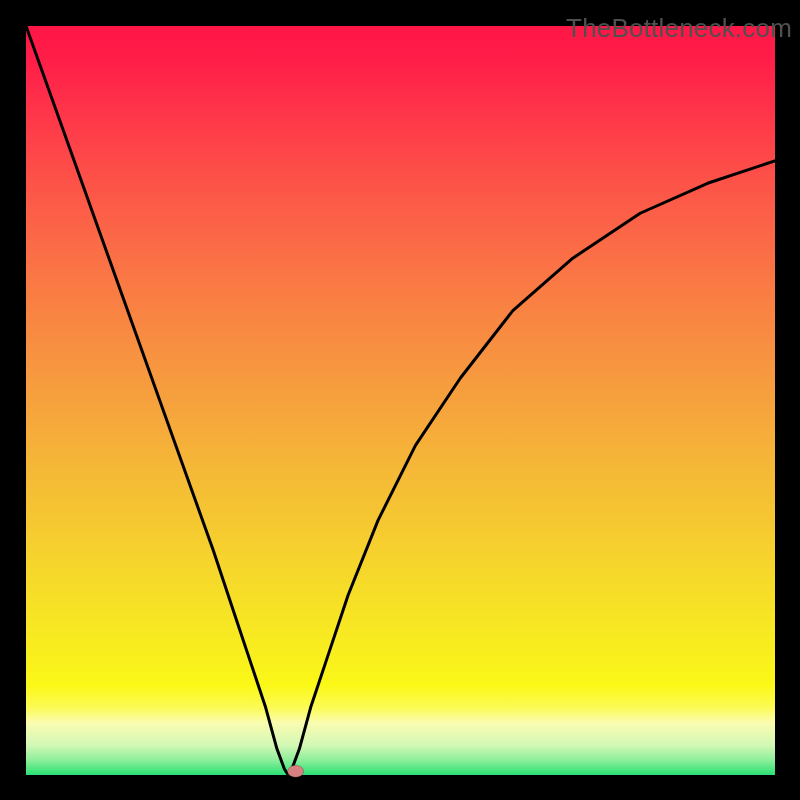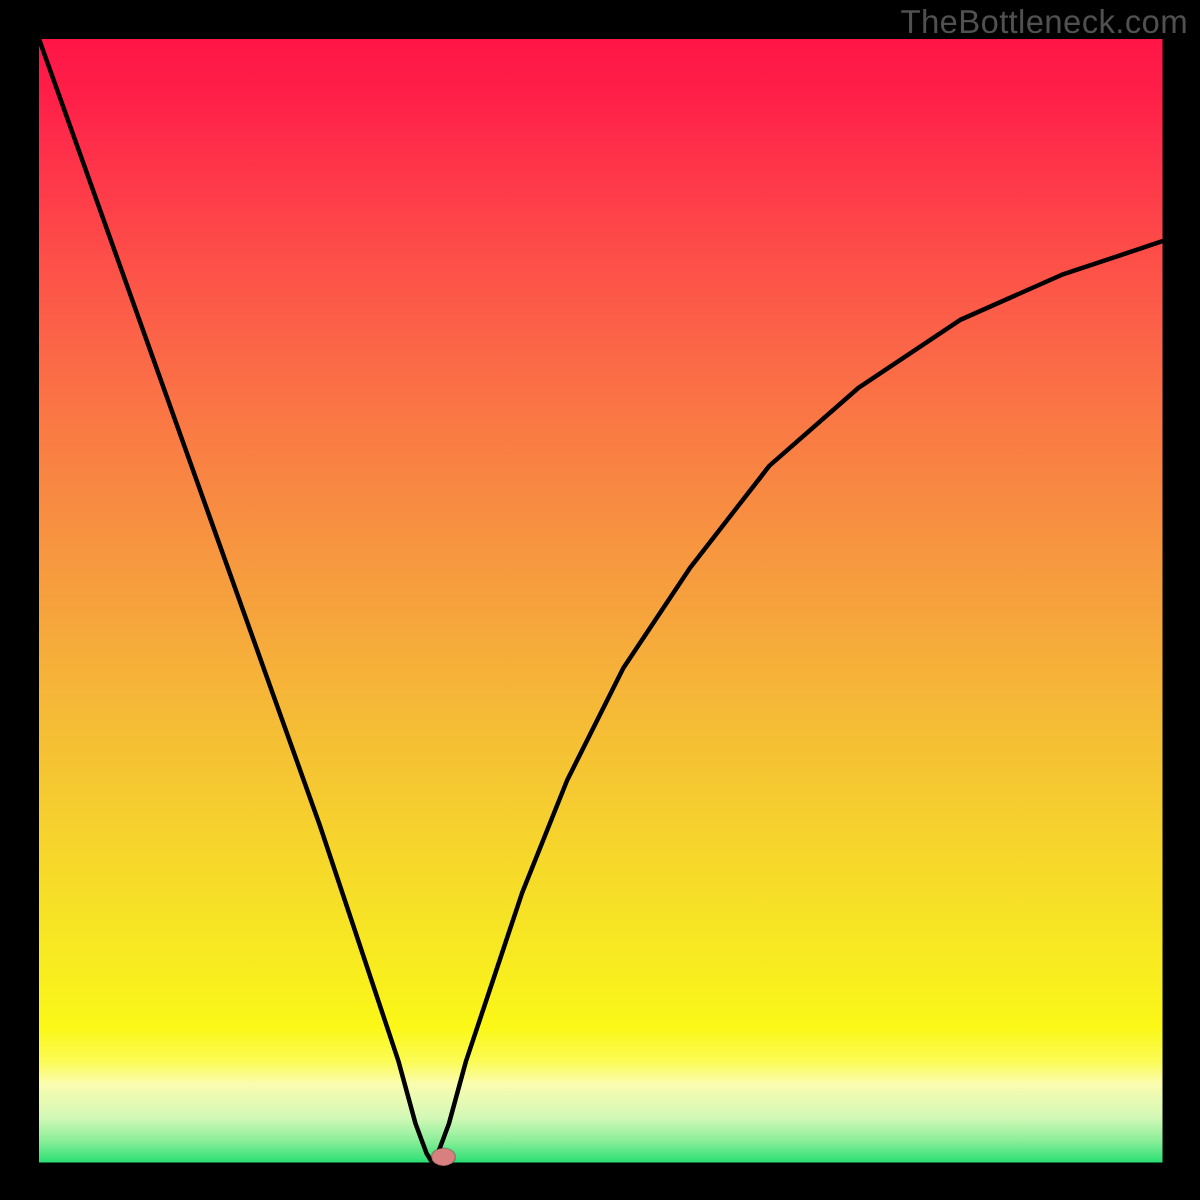--- a/index.html
+++ b/index.html
@@ -13,23 +13,23 @@
   }
   #chart-container {
     position: absolute;
     top: 0;
     left: 0;
     width: 800px;
     height: 800px;
   }
   #watermark {
     position: absolute;
-    top: 2px;
+    top: 13px;
     right: 8px;
-    font-size: 22px;
+    font-size: 26px;
     font-weight: 500;
     color: #505050;
     letter-spacing: 0.2px;
     z-index: 10;
   }
   svg {
     display: block;
   }
 </style>
 </head>

